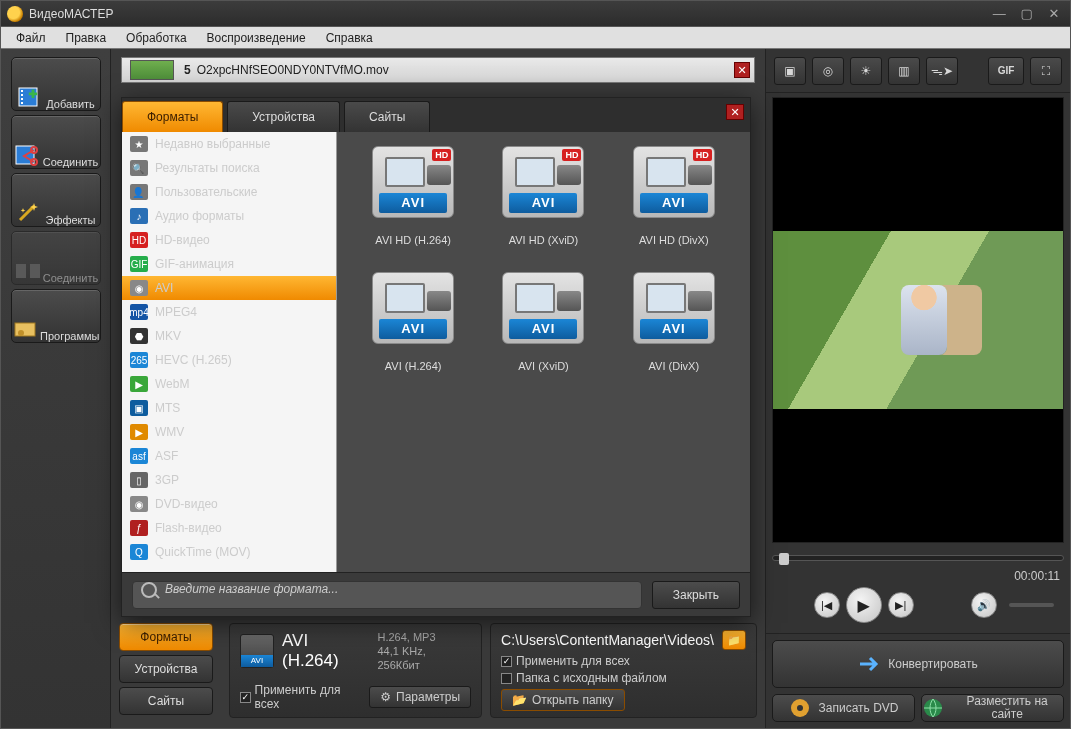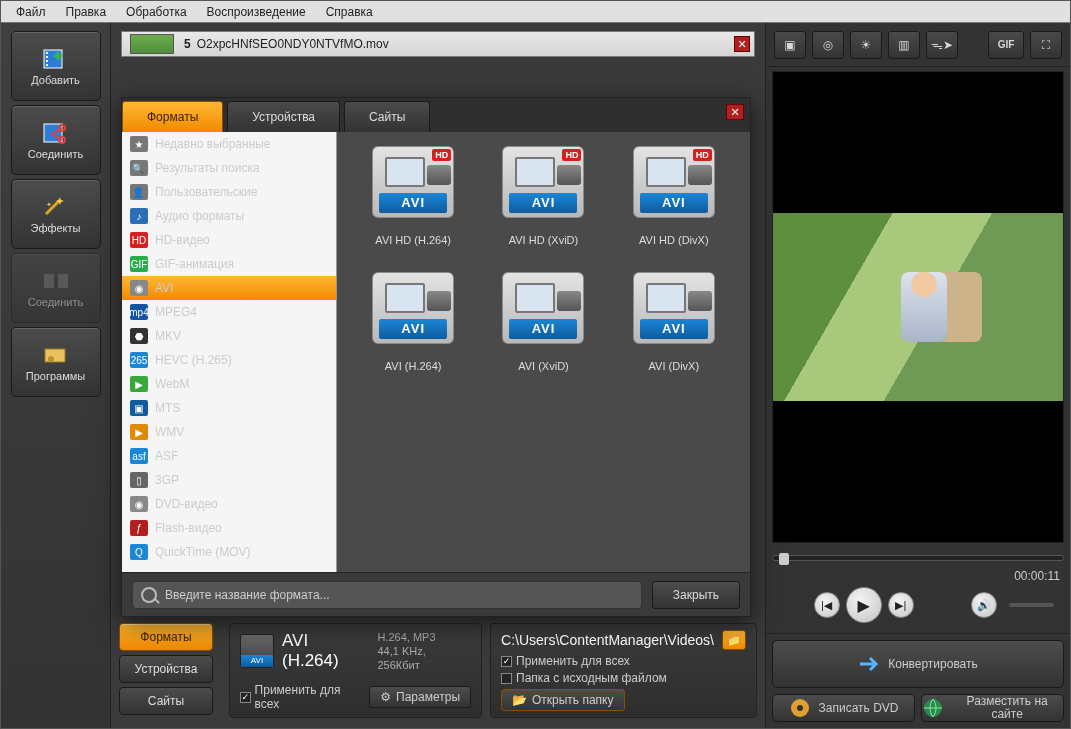--- a/index.html
+++ b/index.html
@@ -6,21 +6,21 @@
 body{background:#2a2a2a;width:1071px;height:729px;overflow:hidden;position:relative}
 .window{width:1071px;height:729px;background:linear-gradient(#4a4a4a,#2f2f2f);border:1px solid #555;display:flex;flex-direction:column}
 .titlebar{height:26px;background:linear-gradient(#3c3c3c,#2c2c2c);display:flex;align-items:center;padding:0 6px;border-bottom:1px solid #555}
 .title-icon{width:16px;height:16px;background:radial-gradient(circle at 40% 40%,#ffd24d 45%,#c87f00 70%);border-radius:50%;margin-right:6px}
 .title-text{color:#ddd;font-size:12px;flex:1}
 .win-controls span{display:inline-flex;width:20px;height:14px;align-items:center;justify-content:center;color:#aaa;margin-left:4px;cursor:pointer;font-size:13px}
 .menubar{height:22px;background:#e0e0e0;display:flex;align-items:center;padding:0 5px;border-bottom:1px solid #777}
 .menubar span{color:#222;padding:18px 10px;cursor:pointer}
 .main{flex:1;display:flex;background:#3a3a3a}
 .sidebar{width:110px;background:linear-gradient(#3f3f3f,#333);display:flex;flex-direction:column;align-items:center;padding:8px 0;gap:4px;border-right:1px solid #222}
-.side-btn{width:90px;height:70px;background:linear-gradient(#4c4c4c,#333);border:1px solid #1a1a1a;border-radius:5px;display:flex;flex-direction:column;align-items:center;justify-content:center;box-shadow:inset 0 1px 0 rgba(255,255,255,.15);cursor:pointer}
+.side-btn{width:90px;height:54px;background:linear-gradient(#4c4c4c,#333);border:1px solid #1a1a1a;border-radius:5px;display:flex;flex-direction:row;align-items:flex-end;justify-content:center;box-shadow:inset 0 1px 0 rgba(255,255,255,.15);cursor:pointer}
 .side-btn.disabled{opacity:.5}
 .side-btn .ic{width:30px;height:26px;display:flex;align-items:center;justify-content:center;font-size:20px}
 .side-btn .lb{color:#ddd;font-size:11px;margin-top:2px}
 .center{flex:1;display:flex;flex-direction:column;min-width:0}
 .center-body{flex:1}
 .bottom-area{display:flex;align-items:stretch;padding:0 0 6px 0}
 .fmt-tabs{width:110px;display:flex;flex-direction:column;gap:4px;padding:4px 8px}
 .fmt-tab{height:28px;background:linear-gradient(#4c4c4c,#333);border:1px solid #1a1a1a;border-radius:4px;display:flex;align-items:center;justify-content:center;color:#ddd;cursor:pointer}
 .fmt-tab.sel{background:linear-gradient(#ffb733,#f08a00);color:#3a1e00;border-color:#8a4c00;box-shadow:inset 0 1px 0 rgba(255,255,255,.5)}
 .cfg-boxes{flex:1;display:flex;gap:8px;padding:4px 8px}
@@ -69,30 +69,39 @@
 .cat-ic{width:18px;height:16px;display:flex;align-items:center;justify-content:center;font-size:10px;color:#fff;border-radius:2px}
 .fmt-grid{flex:1;background:#4a4a4a;padding:14px;display:grid;grid-template-columns:repeat(3,1fr);grid-auto-rows:120px;gap:6px;align-content:start;overflow:auto}
 .fmt-item{display:flex;flex-direction:column;align-items:center;cursor:pointer}
 .cam{width:82px;height:72px;position:relative;background:linear-gradient(#e3e3e3,#b8b8b8);border-radius:6px;border:1px solid #8a8a8a}
 .cam::before{content:"";position:absolute;left:54px;top:18px;width:24px;height:20px;background:linear-gradient(#888,#555);border-radius:3px}
 .cam::after{content:"";position:absolute;left:12px;top:10px;width:36px;height:26px;background:#d8e4ef;border:2px solid #777;border-radius:2px}
 .cam .badge-hd{position:absolute;right:2px;top:2px;background:#d62020;color:#fff;font-size:9px;font-weight:bold;padding:1px 3px;border-radius:2px}
 .cam .avi-bar{position:absolute;left:6px;right:6px;bottom:4px;height:20px;background:linear-gradient(#1b86d6,#0e5c9e);color:#fff;font-weight:bold;font-size:13px;text-align:center;line-height:20px;border-radius:2px;letter-spacing:1px}
 .fmt-item .cap{color:#ddd;font-size:11px;margin-top:16px}
 .pop-foot{height:44px;background:#3a3a3a;display:flex;align-items:center;padding:0 10px;gap:10px;border-top:1px solid #222}
-.search-box{flex:1;height:28px;background:#555;border:1px solid #333;border-radius:4px;display:flex;align-items:center;padding:0 8px;color:#bbb;}
+.search-box{flex:1;height:28px;background:#555;border:1px solid #333;border-radius:4px;display:flex;padding:0 8px;color:#bbb;font-style:italic}
 .search-box .mag{width:16px;height:16px;border:2px solid #bbb;border-radius:50%;margin-right:8px;position:relative}
 .search-box .mag::after{content:"";position:absolute;width:6px;height:2px;background:#bbb;right:-5px;bottom:-1px;transform:rotate(45deg)}
 .btn{background:linear-gradient(#4c4c4c,#333);border:1px solid #1a1a1a;border-radius:3px;padding:6px 20px;color:#ddd;cursor:pointer}
 svg{display:block}
 </style>
 </head>
 <body>
 
 <div class="window">
+  <div class="titlebar">
+    <div class="title-icon"></div>
+    <div class="title-text">ВидеоМАСТЕР</div>
+    <div class="win-controls">
+      <span>—</span>
+      <span>▢</span>
+      <span>✕</span>
+    </div>
+  </div>
   <div class="menubar">
     <span>Файл</span>
     <span>Правка</span>
     <span>Обработка</span>
     <span>Воспроизведение</span>
     <span>Справка</span>
   </div>
 
   <div class="main">
     <div class="sidebar">

